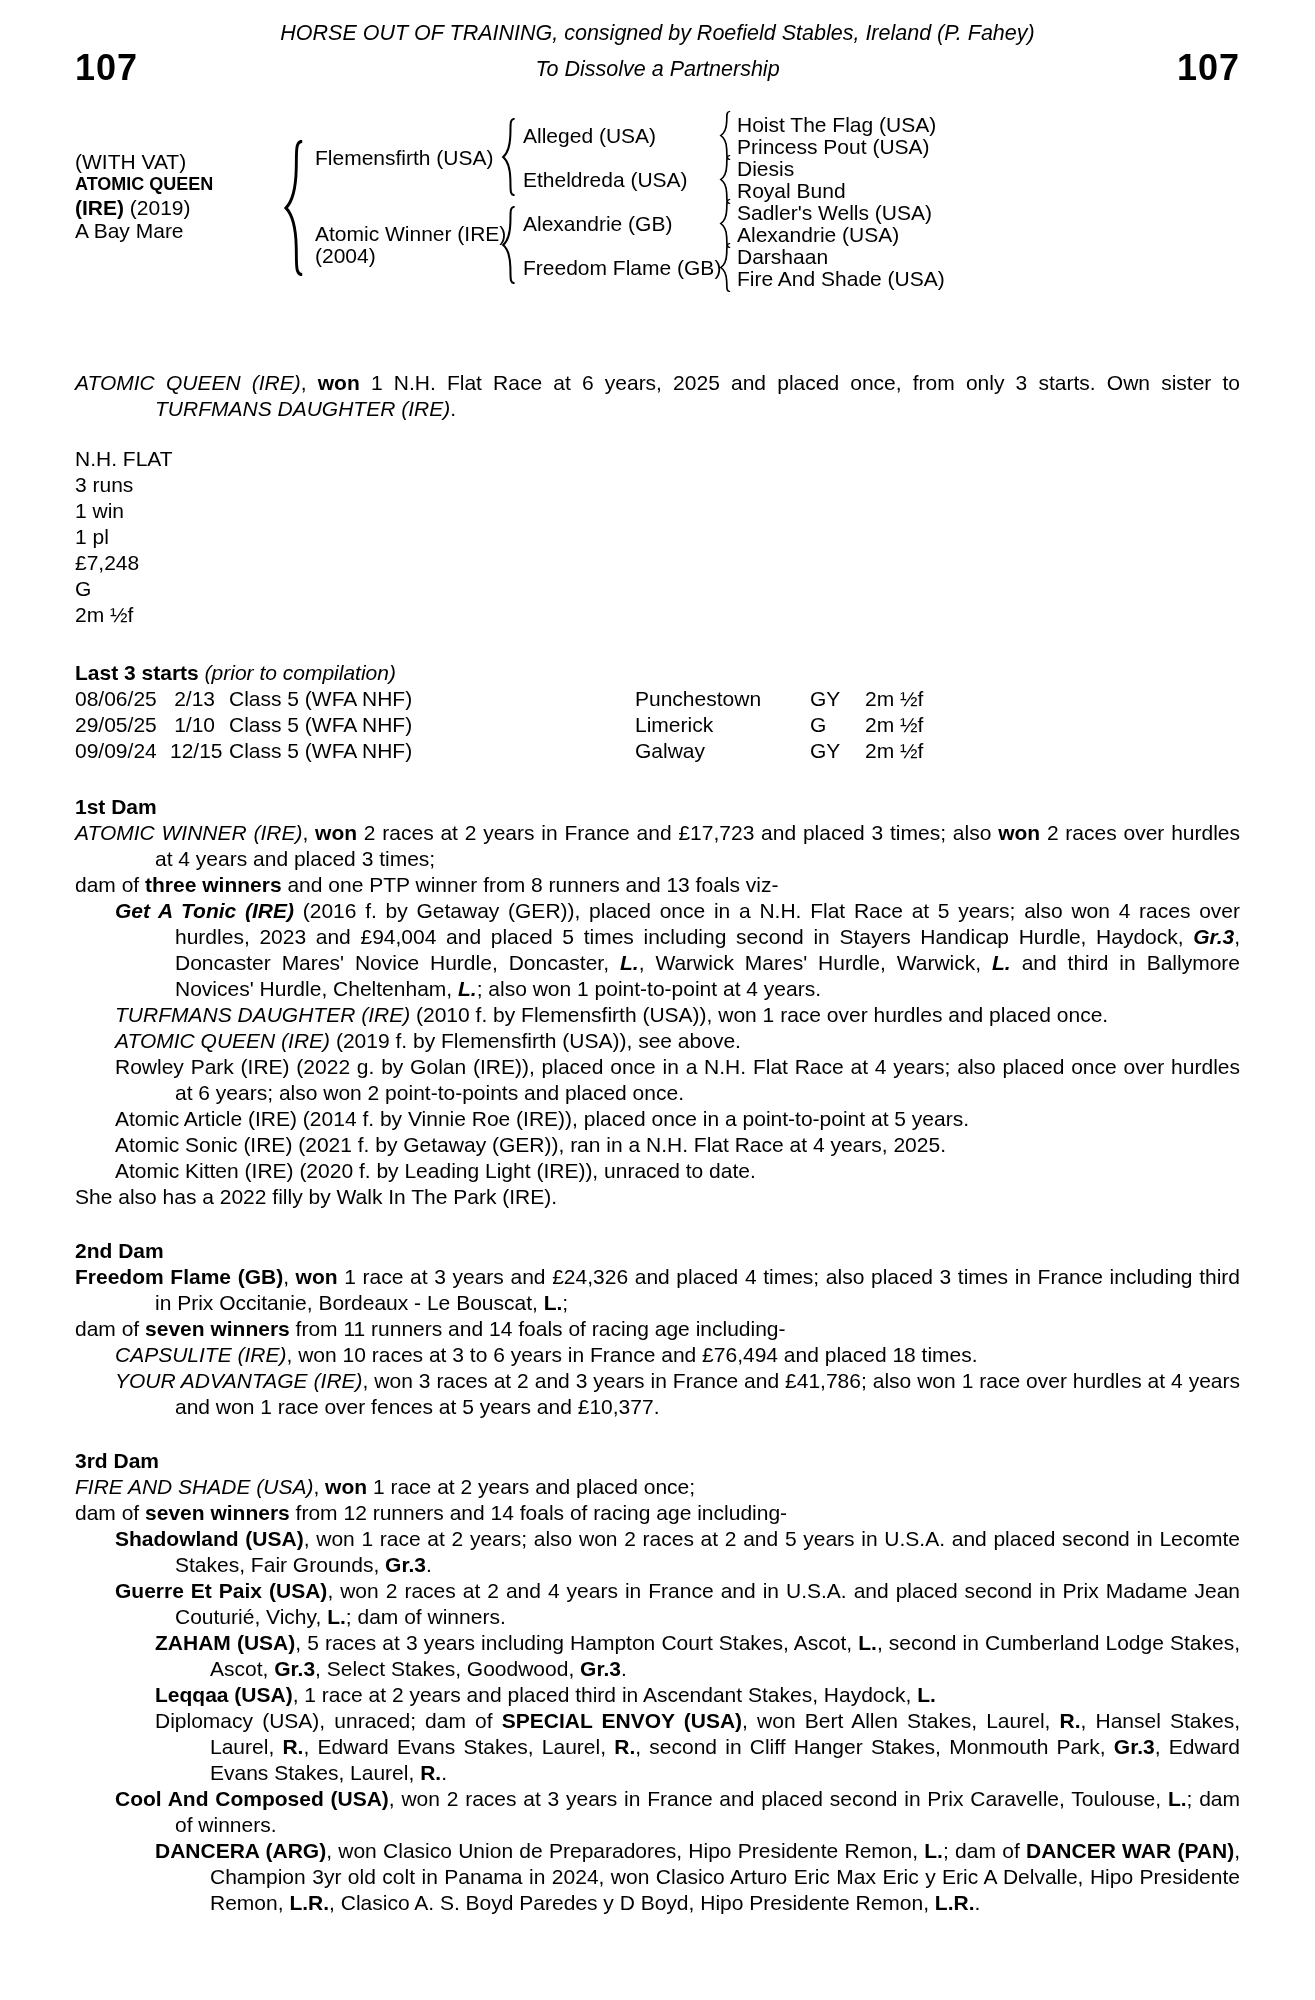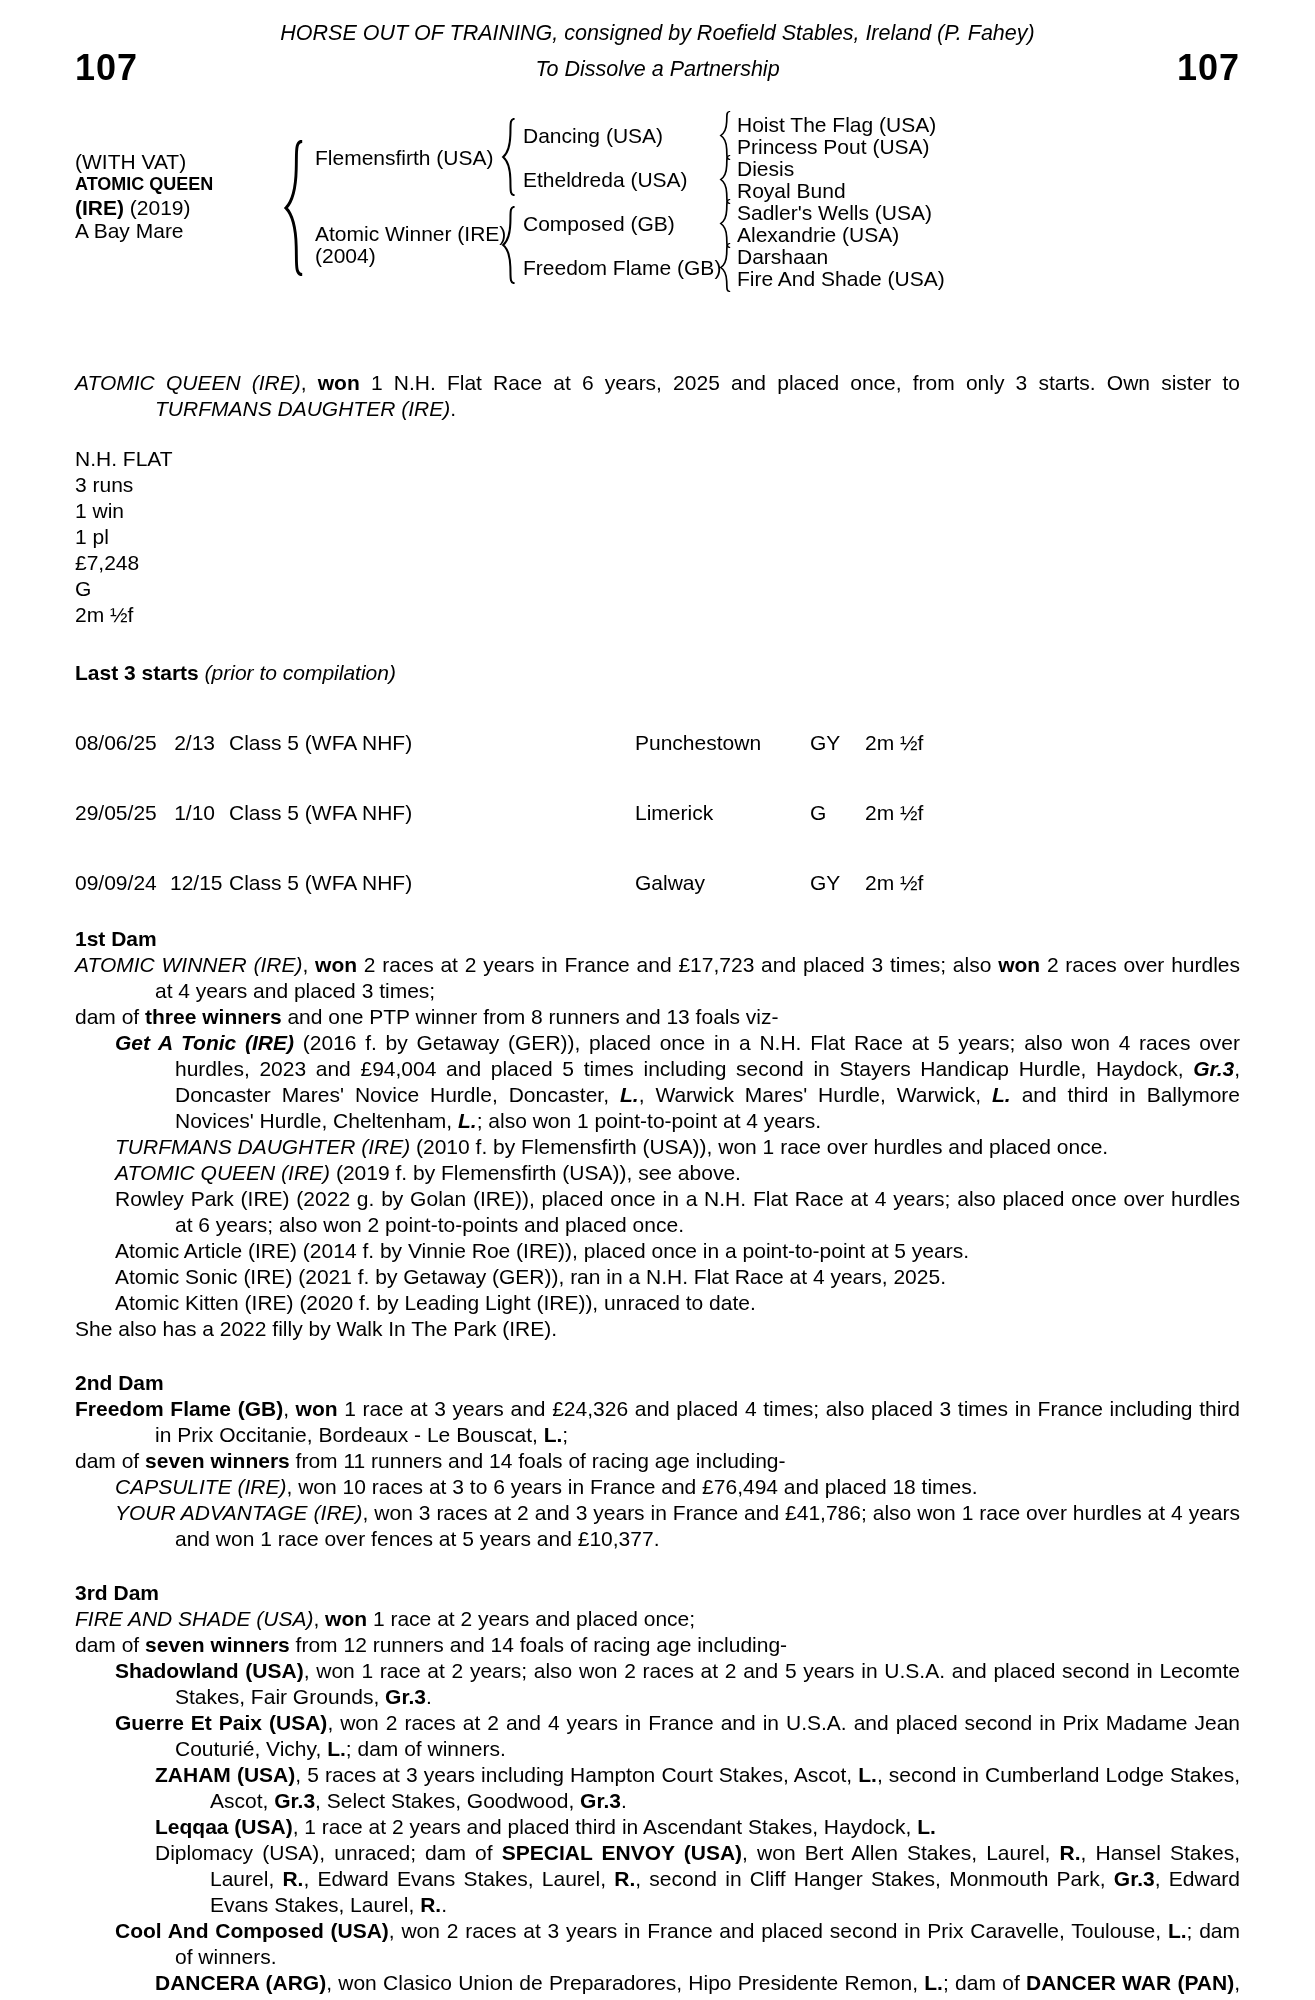--- a/index.html
+++ b/index.html
@@ -43,21 +43,21 @@
   .p2{margin-left:80px;padding-left:55px;text-indent:-55px;}
   .summary{margin-top:52px;}
   .b{font-weight:bold;}
   .i{font-style:italic;}
 
   .record{display:flex;margin-top:24px;flex-direction:column;}
   .record .c0{width:220px;} .record .c1{width:90px;} .record .c2{width:90px;}
   .record .c3{width:100px;} .record .c4{width:90px;} .record .c5{width:90px;}
 
   .last3head{margin-top:32px;}
-  .l3grid{display:grid;grid-template-columns:95px 45px 420px 175px 55px auto;margin-top:44px;}
+  .l3grid{display:grid;grid-template-columns:95px 45px 420px 175px 55px auto;}
   .l3grid .pos{text-align:right;}
   .l3grid .cls{padding-left:14px;}
 
   .damhead{font-weight:bold;margin-top:28px;}
   .damhead.first{margin-top:30px;}
 </style>
 </head>
 <body>
 
 <svg width="0" height="0" style="position:absolute">
@@ -121,23 +121,23 @@
           <use href="#curly"></use>
         </svg>
       </div>
 
     <div class="g2s">Flemensfirth (USA)</div>
     <div class="g2d">
       <div>Atomic Winner (IRE)</div>
       <div>(2004)</div>
     </div>
 
-    <div class="g3 r0">Dancing (USA)</div>
+    <div class="g3 r0">Alleged (USA)</div>
     <div class="g3 r1">Etheldreda (USA)</div>
-    <div class="g3 r2">Composed (GB)</div>
+    <div class="g3 r2">Alexandrie (GB)</div>
     <div class="g3 r3">Freedom Flame (GB)</div>
 
     <div class="g4 r0">Hoist The Flag (USA)</div>
     <div class="g4 r1">Princess Pout (USA)</div>
     <div class="g4 r2">Diesis</div>
     <div class="g4 r3">Royal Bund</div>
     <div class="g4 r4">Sadler's Wells (USA)</div>
     <div class="g4 r5">Alexandrie (USA)</div>
     <div class="g4 r6">Darshaan</div>
     <div class="g4 r7">Fire And Shade (USA)</div>

